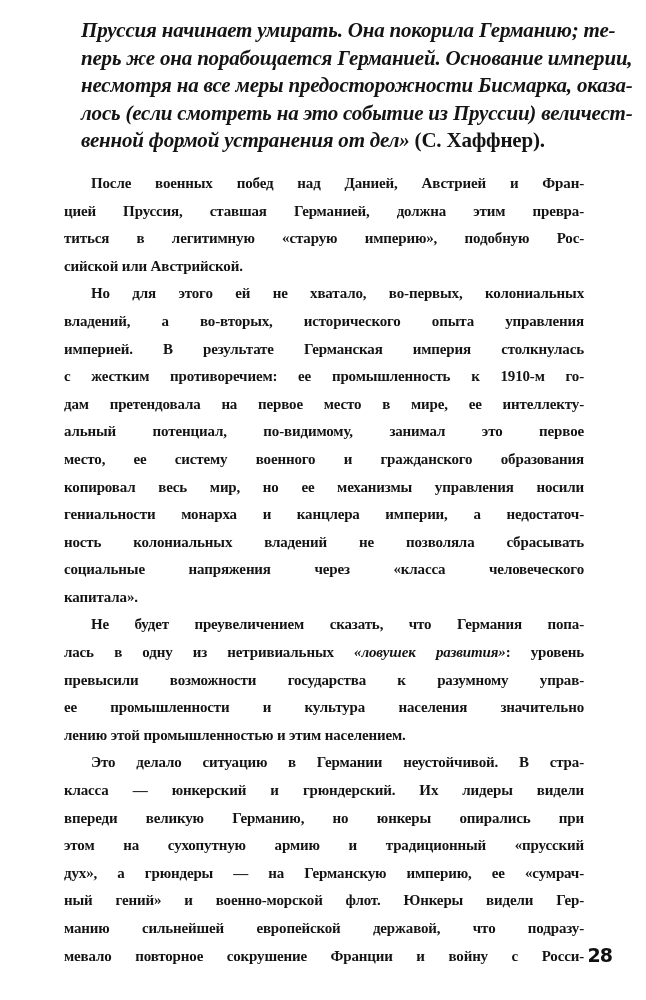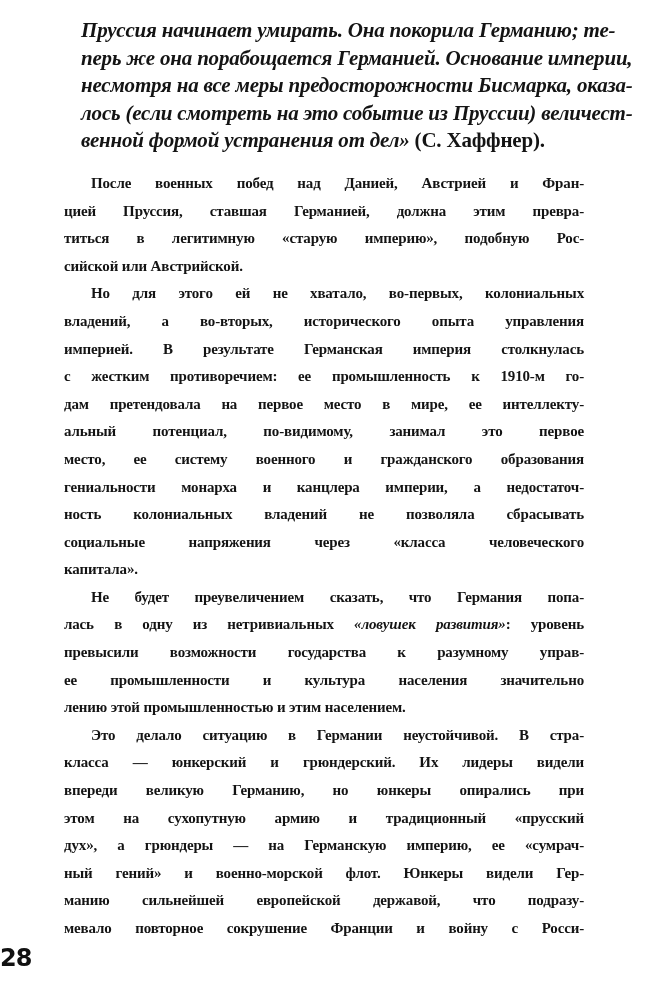--- a/index.html
+++ b/index.html
@@ -55,24 +55,24 @@
       font-size: 15px;
     }
     .body-text .line em {
       font-style: italic;
     }
     .page-number {
       position: absolute;
       left: 0;
       width: 612px;
       top: 944px;
-      text-align: left;
+      text-align: right;
       font-family: "DejaVu Sans", "Liberation Sans", sans-serif;
       font-weight: bold;
-      font-size: 24px;
+      font-size: 19px;
       letter-spacing: -1px;
       color: #111;
     }
   </style>
 </head>
 <body>
 
 <div class="page">
 
   <div class="epigraph">
@@ -93,20 +93,21 @@
     </div>
 
     <div class="paragraph">
       <span class="line indent">Но для этого ей не хватало, во-первых, колониальных</span>
       <span class="line">владений, а во-вторых, исторического опыта управления</span>
       <span class="line">империей. В результате Германская империя столкнулась</span>
       <span class="line">с жестким противоречием: ее промышленность к 1910-м го-</span>
       <span class="line">дам претендовала на первое место в мире, ее интеллекту-</span>
       <span class="line">альный потенциал, по-видимому, занимал это первое</span>
       <span class="line">место, ее систему военного и гражданского образования</span>
+      <span class="line">копировал весь мир, но ее механизмы управления носили</span>
       <span class="line">гениальности монарха и канцлера империи, а недостаточ-</span>
       <span class="line">ность колониальных владений не позволяла сбрасывать</span>
       <span class="line">социальные напряжения через «класса человеческого</span>
       <span class="line last">капитала».</span>
     </div>
 
     <div class="paragraph">
       <span class="line indent">Не будет преувеличением сказать, что Германия попа-</span>
       <span class="line"><span>лась в одну из нетривиальных </span><em>«ловушек развития»</em><span>: уровень</span></span>
       <span class="line">превысили возможности государства к разумному управ-</span>

